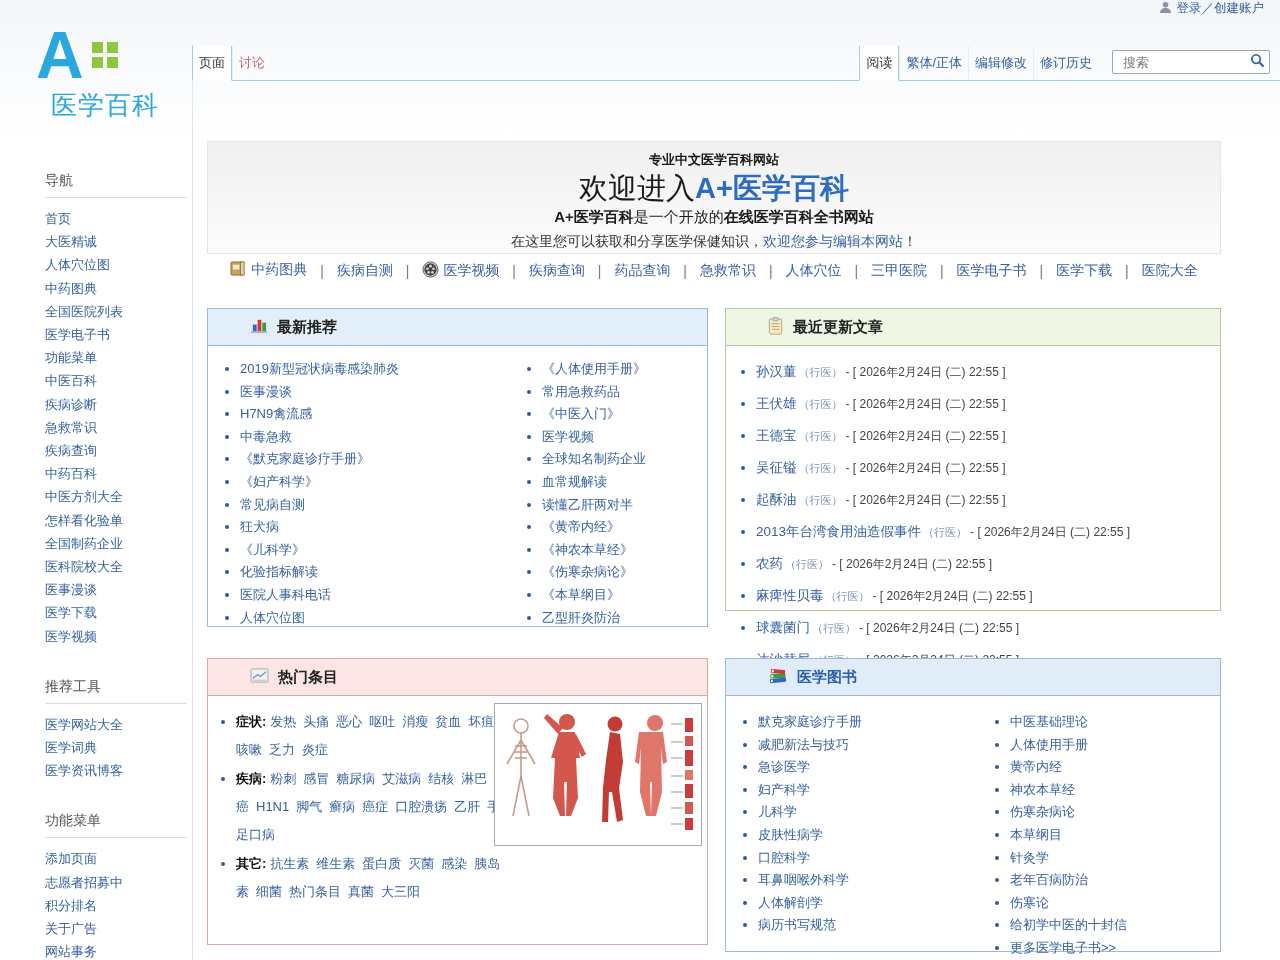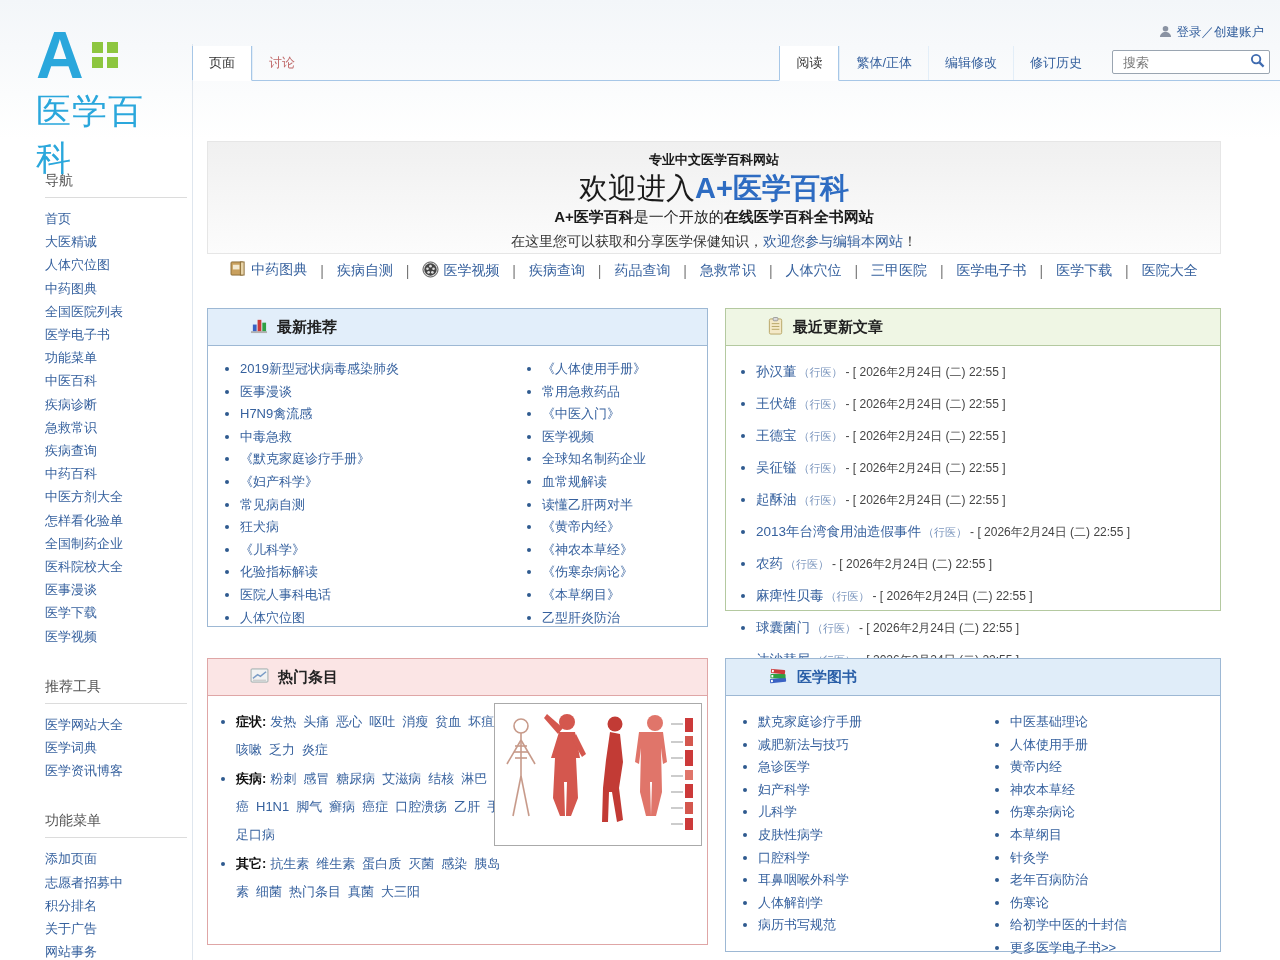--- a/index.html
+++ b/index.html
@@ -1,40 +1,40 @@
 <!DOCTYPE html>
 <html><head>
 <meta charset="utf-8">
 <style>
   html,body{margin:0;padding:0;background:#fff;}
   #page{position:relative;width:1280px;height:960px;overflow:hidden;
         font-family:"Liberation Sans","DejaVu Sans",sans-serif;
         background:linear-gradient(180deg,#f3f6f9 0,#ffffff 140px);}
   a{color:#36619e;text-decoration:none;cursor:pointer;}
   
-  .personal-bar{position:absolute;top:24px;right:16px;font-size:12.5px;display:flex;align-items:center;gap:5px;}
+  .personal-bar{position:absolute;top:0;right:16px;font-size:12.5px;display:flex;align-items:center;gap:5px;}
   .personal-bar a{color:#36619e;}
   
   .sidebar{position:absolute;left:0;top:0;width:192px;height:960px;}
   .v-divider{position:absolute;left:192px;top:44px;bottom:0;width:1px;background:#dfe6ee;}
   .logo{position:absolute;left:36px;top:26px;width:140px;cursor:pointer;}
   .logo-top{display:flex;align-items:flex-start;}
   .logo-a{font-size:66px;line-height:58px;font-weight:bold;color:#2aa7dc;}
   .logo-squares{display:inline-grid;grid-template-columns:11px 11px;grid-gap:4px;margin:16px 0 0 8px;}
   .logo-squares i{width:11px;height:11px;background:#8dc63f;display:block;}
-  .logo-title{font-size:35px;color:#2aa7dc;letter-spacing:1px;margin-top:4px;}
+  .logo-title{font-size:26px;color:#2aa7dc;letter-spacing:1px;margin-top:4px;margin-left:15px;}
   .nav{position:absolute;left:45px;top:172px;width:142px;}
   .nav-section{margin-bottom:30px;}
   .nav-head{font-size:14px;color:#555;padding-bottom:7px;border-bottom:1px solid #dcdcdc;margin-bottom:9px;}
   .nav-list{list-style:none;margin:0;padding:0;}
   .nav-list li{line-height:23.2px;font-size:13px;}
   
   .tabs-row{position:absolute;left:192px;top:45px;right:0;height:35px;display:flex;align-items:flex-end;
             border-bottom:1px solid #a7c7e7;}
-  .tab{height:34px;line-height:34px;padding:0 16px;font-size:13px;border-left:1px solid #e3eef8;}
+  .tab{height:34px;line-height:34px;padding:0 6px;font-size:13px;border-left:1px solid #e3eef8;}
   .tab:last-child{border-right:1px solid #e3eef8;}
   .tab.active{background:#fff;color:#333;border-left:1px solid #a7c7e7;border-right:1px solid #a7c7e7;
               margin-bottom:-1px;border-bottom:1px solid #fff;}
   .tab.redlink{color:#c06a6a;}
   .tabs-spacer{flex:1;}
   .search-box{position:relative;margin:0 10px 6px 14px;}
   .search-box input{width:122px;height:18px;border:1px solid #9aa5b1;border-radius:2px;
                     padding:2px 24px 2px 10px;font-size:13px;color:#333;outline:none;
                     font-family:"Liberation Sans","DejaVu Sans",sans-serif;}
   .search-box input::placeholder{color:#777;}

